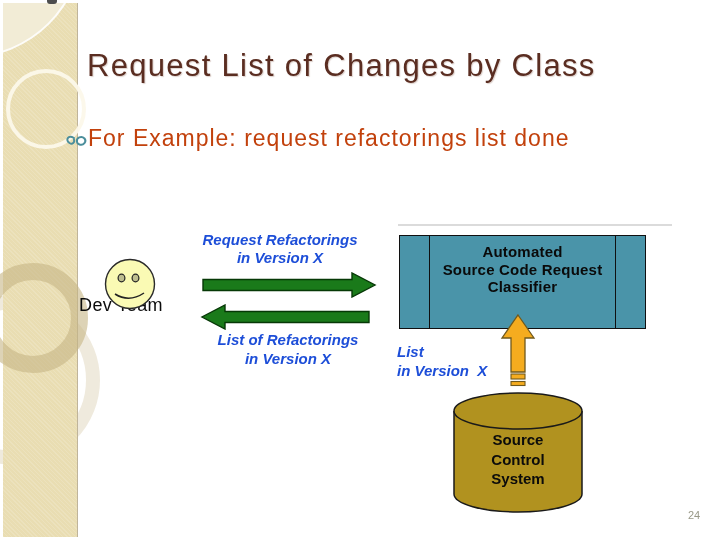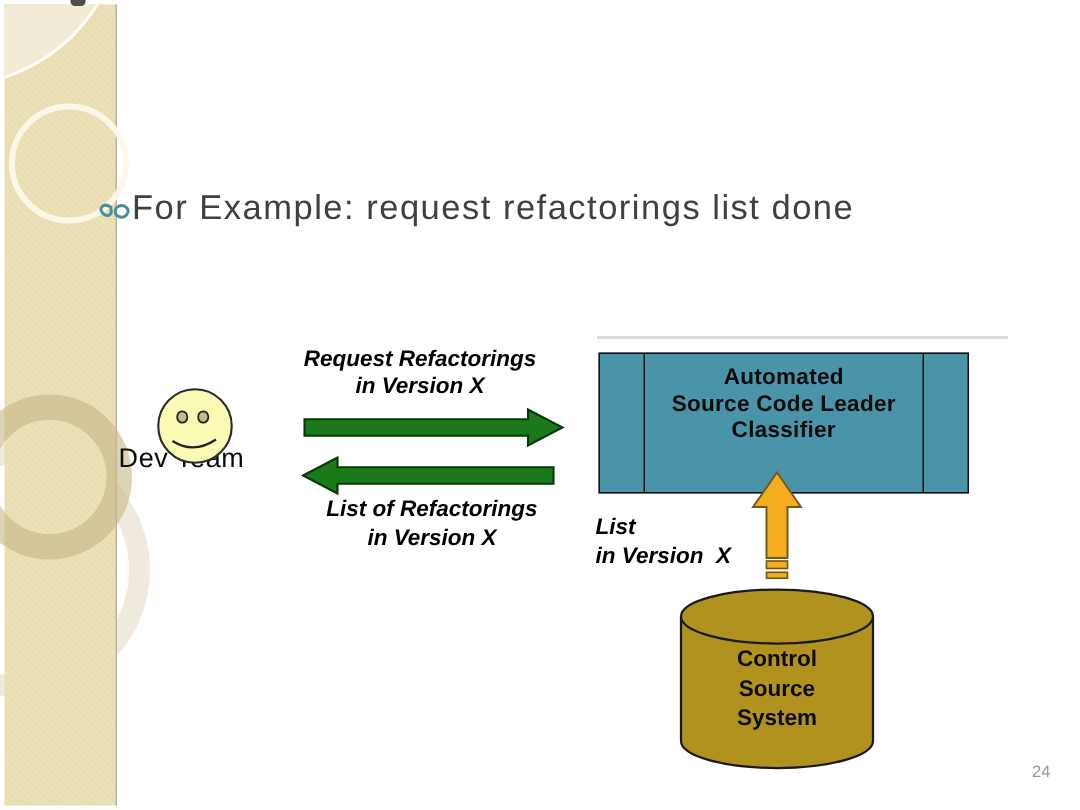--- a/index.html
+++ b/index.html
@@ -36,23 +36,23 @@
   .notch { position:absolute; left:47px; top:0; width:10px; height:4px; background:#4d4d4d; border-radius:0 0 3px 3px; }
 
   .title {
     position:absolute; left:87px; top:48px; width:600px;
     font-size:31px; letter-spacing:1.3px; font-weight:400; color:#5A2D21;
     text-shadow:1px 1px 1px rgba(120,70,50,.25); white-space:nowrap; z-index:2;
   }
 
   .bullet-item { position:absolute; left:64px; top:124px; width:600px; display:flex; z-index:2; }
   .bullet-glyph { width:24px; height:18px; margin-top:9px; flex:0 0 24px; }
-  .bullet-text { font-size:23px; letter-spacing:1px; line-height:29px; color:#404040; }
+  .bullet-text { font-size:23px; letter-spacing:1px; line-height:29px; color:#c2410c; }
 
-  .label-bi { position:absolute; font-size:15px; font-weight:700; font-style:italic; color:#000000; line-height:18px; z-index:2; }
+  .label-bi { position:absolute; font-size:15px; font-weight:700; font-style:italic; color:#1d4ed8; line-height:18px; z-index:2; }
   .center { text-align:center; }
   .pre { white-space:pre; }
 
   .req-label  { left:180px; top:231px; width:200px; }
   .listref-label { left:188px; top:331px; width:200px; line-height:18.5px; }
   .changes-label { left:397px; top:317px; width:120px; line-height:18.5px;margin-top:26px; }
 
   .arrow-svg { position:absolute; z-index:2; }
   .smiley { position:absolute; left:103px; top:258px; width:54px; height:53px; z-index:3; }
   .actor-label {
@@ -87,20 +87,21 @@
 <div class="slide">
 
   <div class="ring-tan2"></div>
   <div class="strip">
     <div class="disc"></div>
   </div>
   <div class="ring-white"></div>
   <div class="ring-tan"></div>
   <div class="notch"></div>
 
+  <h1 class="title">Request List of Changes by Class</h1>
 
   <div class="bullet-item">
     <svg class="bullet-glyph" viewBox="0 0 24 18">
       <g fill="none" stroke="#4B8E9B" stroke-width="2" stroke-linecap="round">
         <path d="M10 5 C4 1.5 1 7 5.5 10 C8.5 11.8 11 9.5 10 6.5"></path>
         <path d="M13 9 C12 4.5 17.5 2.5 20.5 5.5 C23 8.5 19.5 13 15.5 11.5 C13.8 10.8 13 9.8 13 9"></path>
       </g>
     </svg>
     <div class="bullet-text">
       <div>For Example: request refactorings list done</div>
@@ -134,21 +135,21 @@
   <div class="actor-label">
     <div>Dev Team</div>
   </div>
 
   <div class="faint-line"></div>
 
   <div class="classifier-box">
     <div class="box-cell-side l"></div>
     <div class="box-cell-mid">
       <div>Automated</div>
-      <div>Source Code Leader</div>
+      <div>Source Code Request</div>
       <div>Classifier</div>
     </div>
     <div class="box-cell-side r"></div>
   </div>
 
   <div class="label-bi changes-label">
     <div class="pre">List</div>
     <div class="pre">in Version  X</div>
   </div>
 
@@ -156,20 +157,20 @@
     <polygon points="18,2 34,25 25,25 25,59 11,59 11,25 2,25" fill="#F5AC1F" stroke="#70591d" stroke-width="1.3"></polygon>
     <rect x="11" y="61" width="14" height="5" fill="#F5AC1F" stroke="#70591d" stroke-width="1.1"></rect>
     <rect x="11" y="68.5" width="14" height="4" fill="#F5AC1F" stroke="#70591d" stroke-width="1.1"></rect>
   </svg>
 
   <svg class="cyl" viewBox="0 0 132 123">
     <path d="M2 20 L2 103 A64 18 0 0 0 130 103 L130 20" fill="#B1921F" stroke="#1a1a1a" stroke-width="1.5"></path>
     <ellipse cx="66" cy="20" rx="64" ry="18" fill="#B1921F" stroke="#1a1a1a" stroke-width="1.5"></ellipse>
   </svg>
   <div class="db-label">
+    <div>Source</div>
     <div>Control</div>
-    <div>Source</div>
     <div>System</div>
   </div>
 
   <div class="page-number">24</div>
 
 </div>
 
 </body></html>

